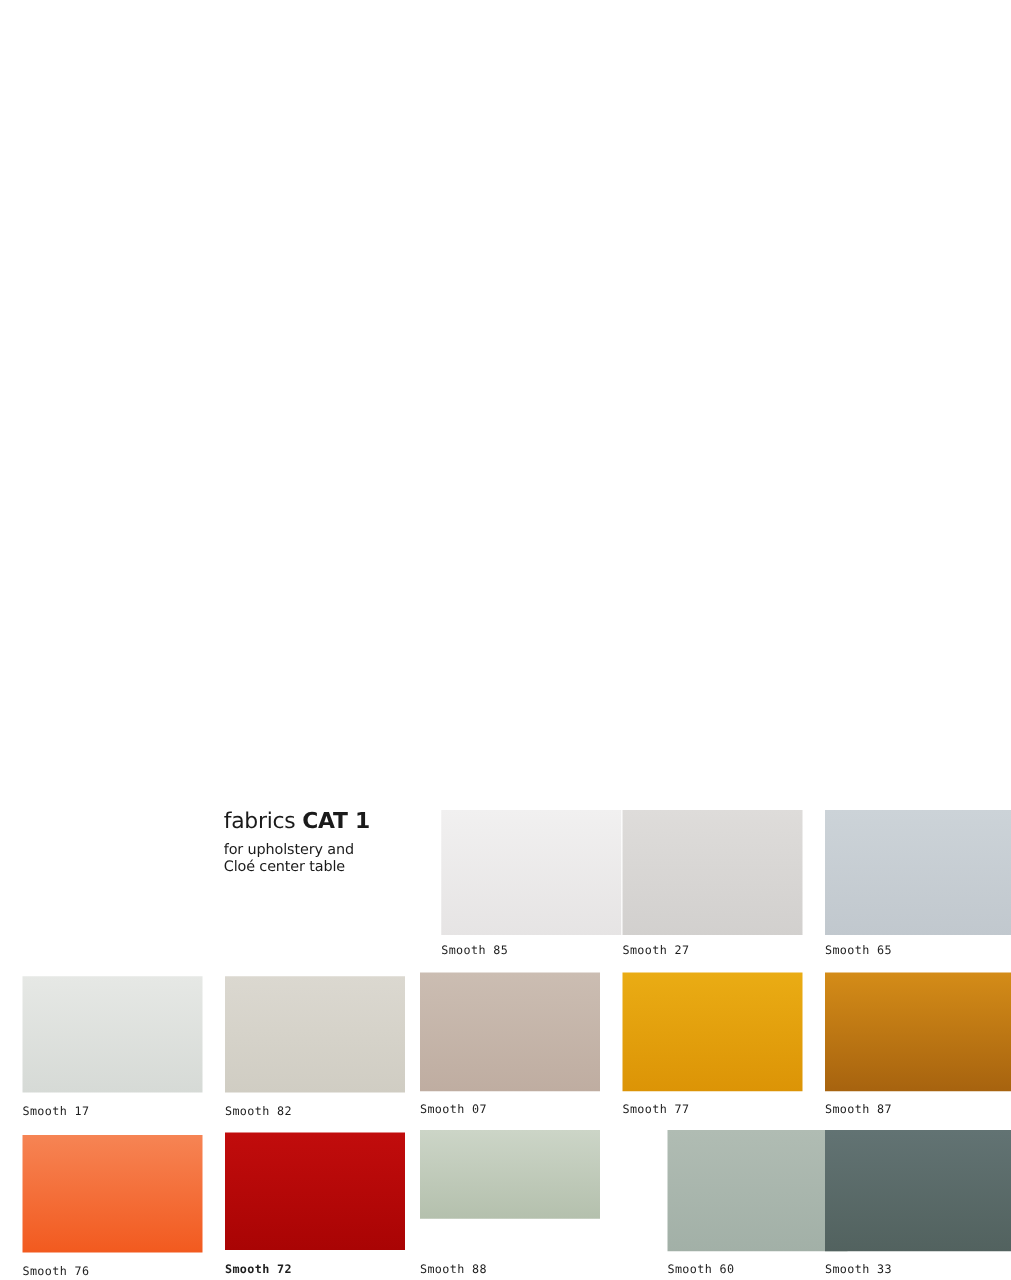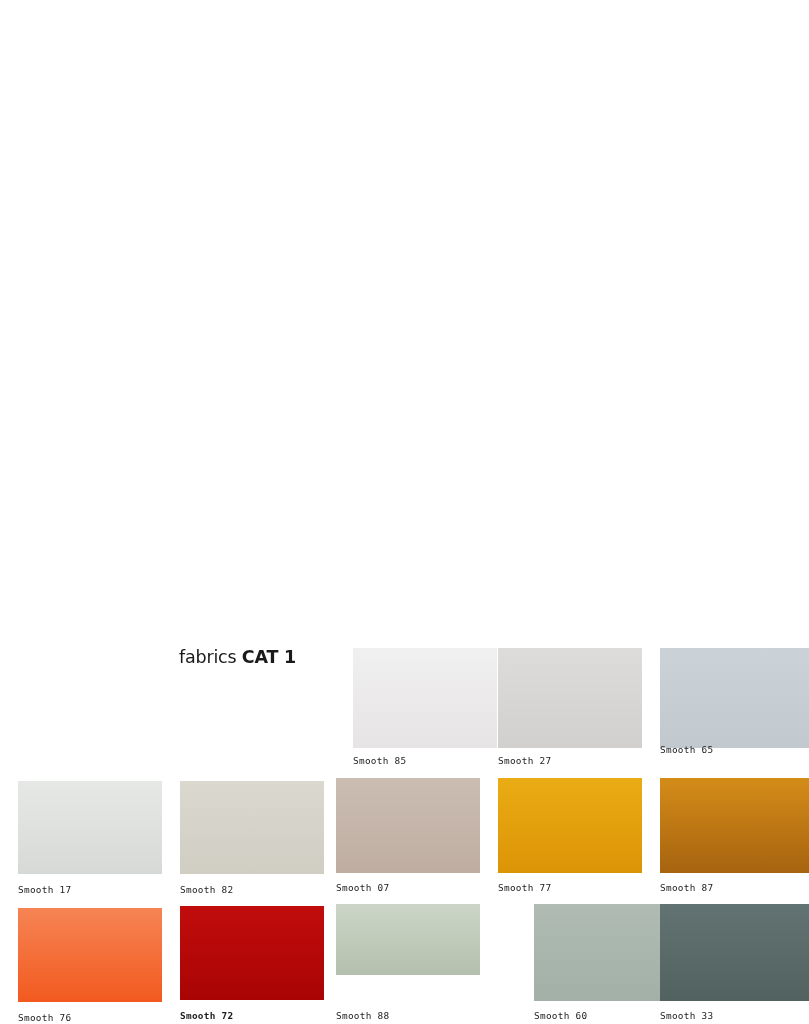--- a/index.html
+++ b/index.html
@@ -78,34 +78,38 @@
 </style>
 </head>
 <body>
 
 <div class="page">
 
   <div class="heading">
     <div class="heading-title">
       <span class="light">fabrics </span><span class="bold">CAT 1</span>
     </div>
+    <div class="heading-sub">
+      <span>for upholstery and</span><br>
+      <span>Cloé center table</span>
+    </div>
   </div>
 
   <div id="swatch-grid">
       <div class="swatch" style="left: 336px; top: 648px; width: 144px; height: 100px; margin-left: 17px;">
         <div class="chip" style="background: linear-gradient(rgb(241, 240, 240) 0%, rgb(230, 228, 228) 100%);"></div>
         <div class="chip-label" style="top: 107px;">Smooth 85</div>
       </div>
       <div class="swatch" style="left: 498px; top: 648px; width: 144px; height: 100px;">
         <div class="chip" style="background: linear-gradient(rgb(222, 220, 218) 0%, rgb(210, 208, 206) 100%);"></div>
         <div class="chip-label" style="top: 107px;">Smooth 27</div>
       </div>
       <div class="swatch" style="left: 660px; top: 648px; width: 149px; height: 100px;">
         <div class="chip" style="background: linear-gradient(rgb(204, 211, 216) 0%, rgb(193, 200, 206) 100%);"></div>
-        <div class="chip-label" style="top: 96px;">Smooth 65</div>
+        <div class="chip-label" style="top: 107px;">Smooth 65</div>
       </div>
       <div class="swatch" style="left: 18px; top: 781px; width: 144px; height: 93px;">
         <div class="chip" style="background: linear-gradient(rgb(230, 232, 229) 0%, rgb(214, 218, 214) 100%);"></div>
         <div class="chip-label" style="top: 103px;">Smooth 17</div>
       </div>
       <div class="swatch" style="left: 180px; top: 781px; width: 144px; height: 93px;">
         <div class="chip" style="background: linear-gradient(rgb(219, 216, 208) 0%, rgb(208, 205, 195) 100%);"></div>
         <div class="chip-label" style="top: 103px;">Smooth 82</div>
       </div>
       <div class="swatch" style="left: 336px; top: 778px; width: 144px; height: 95px;">

